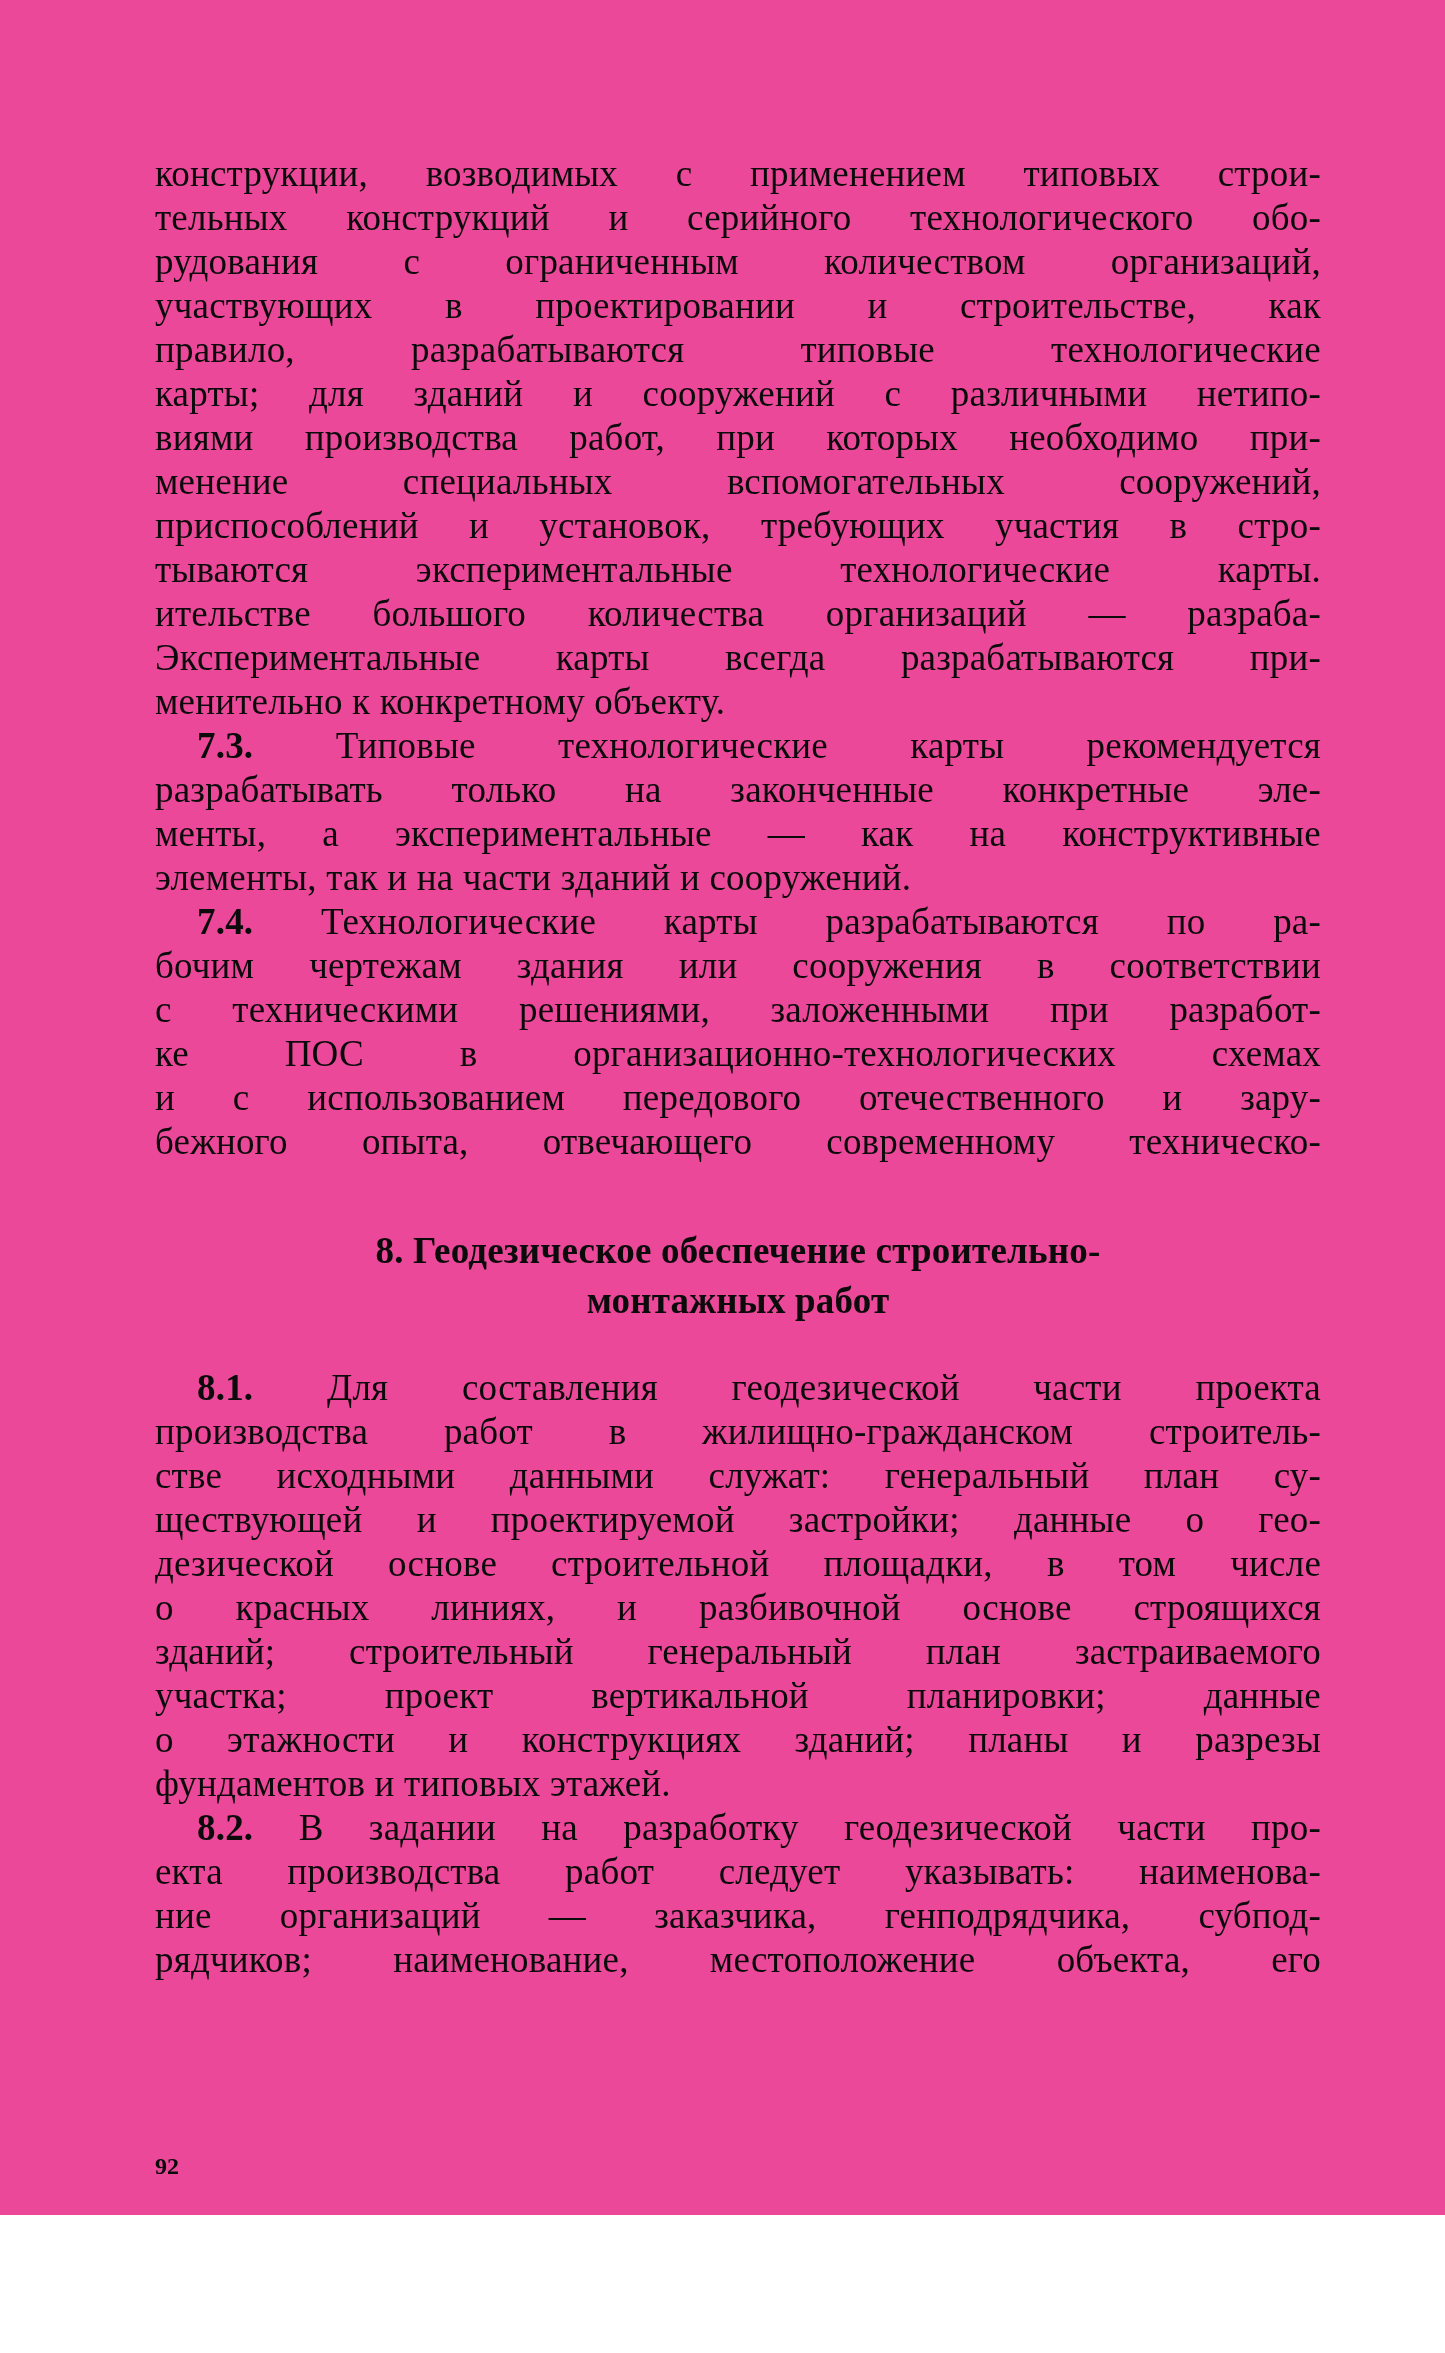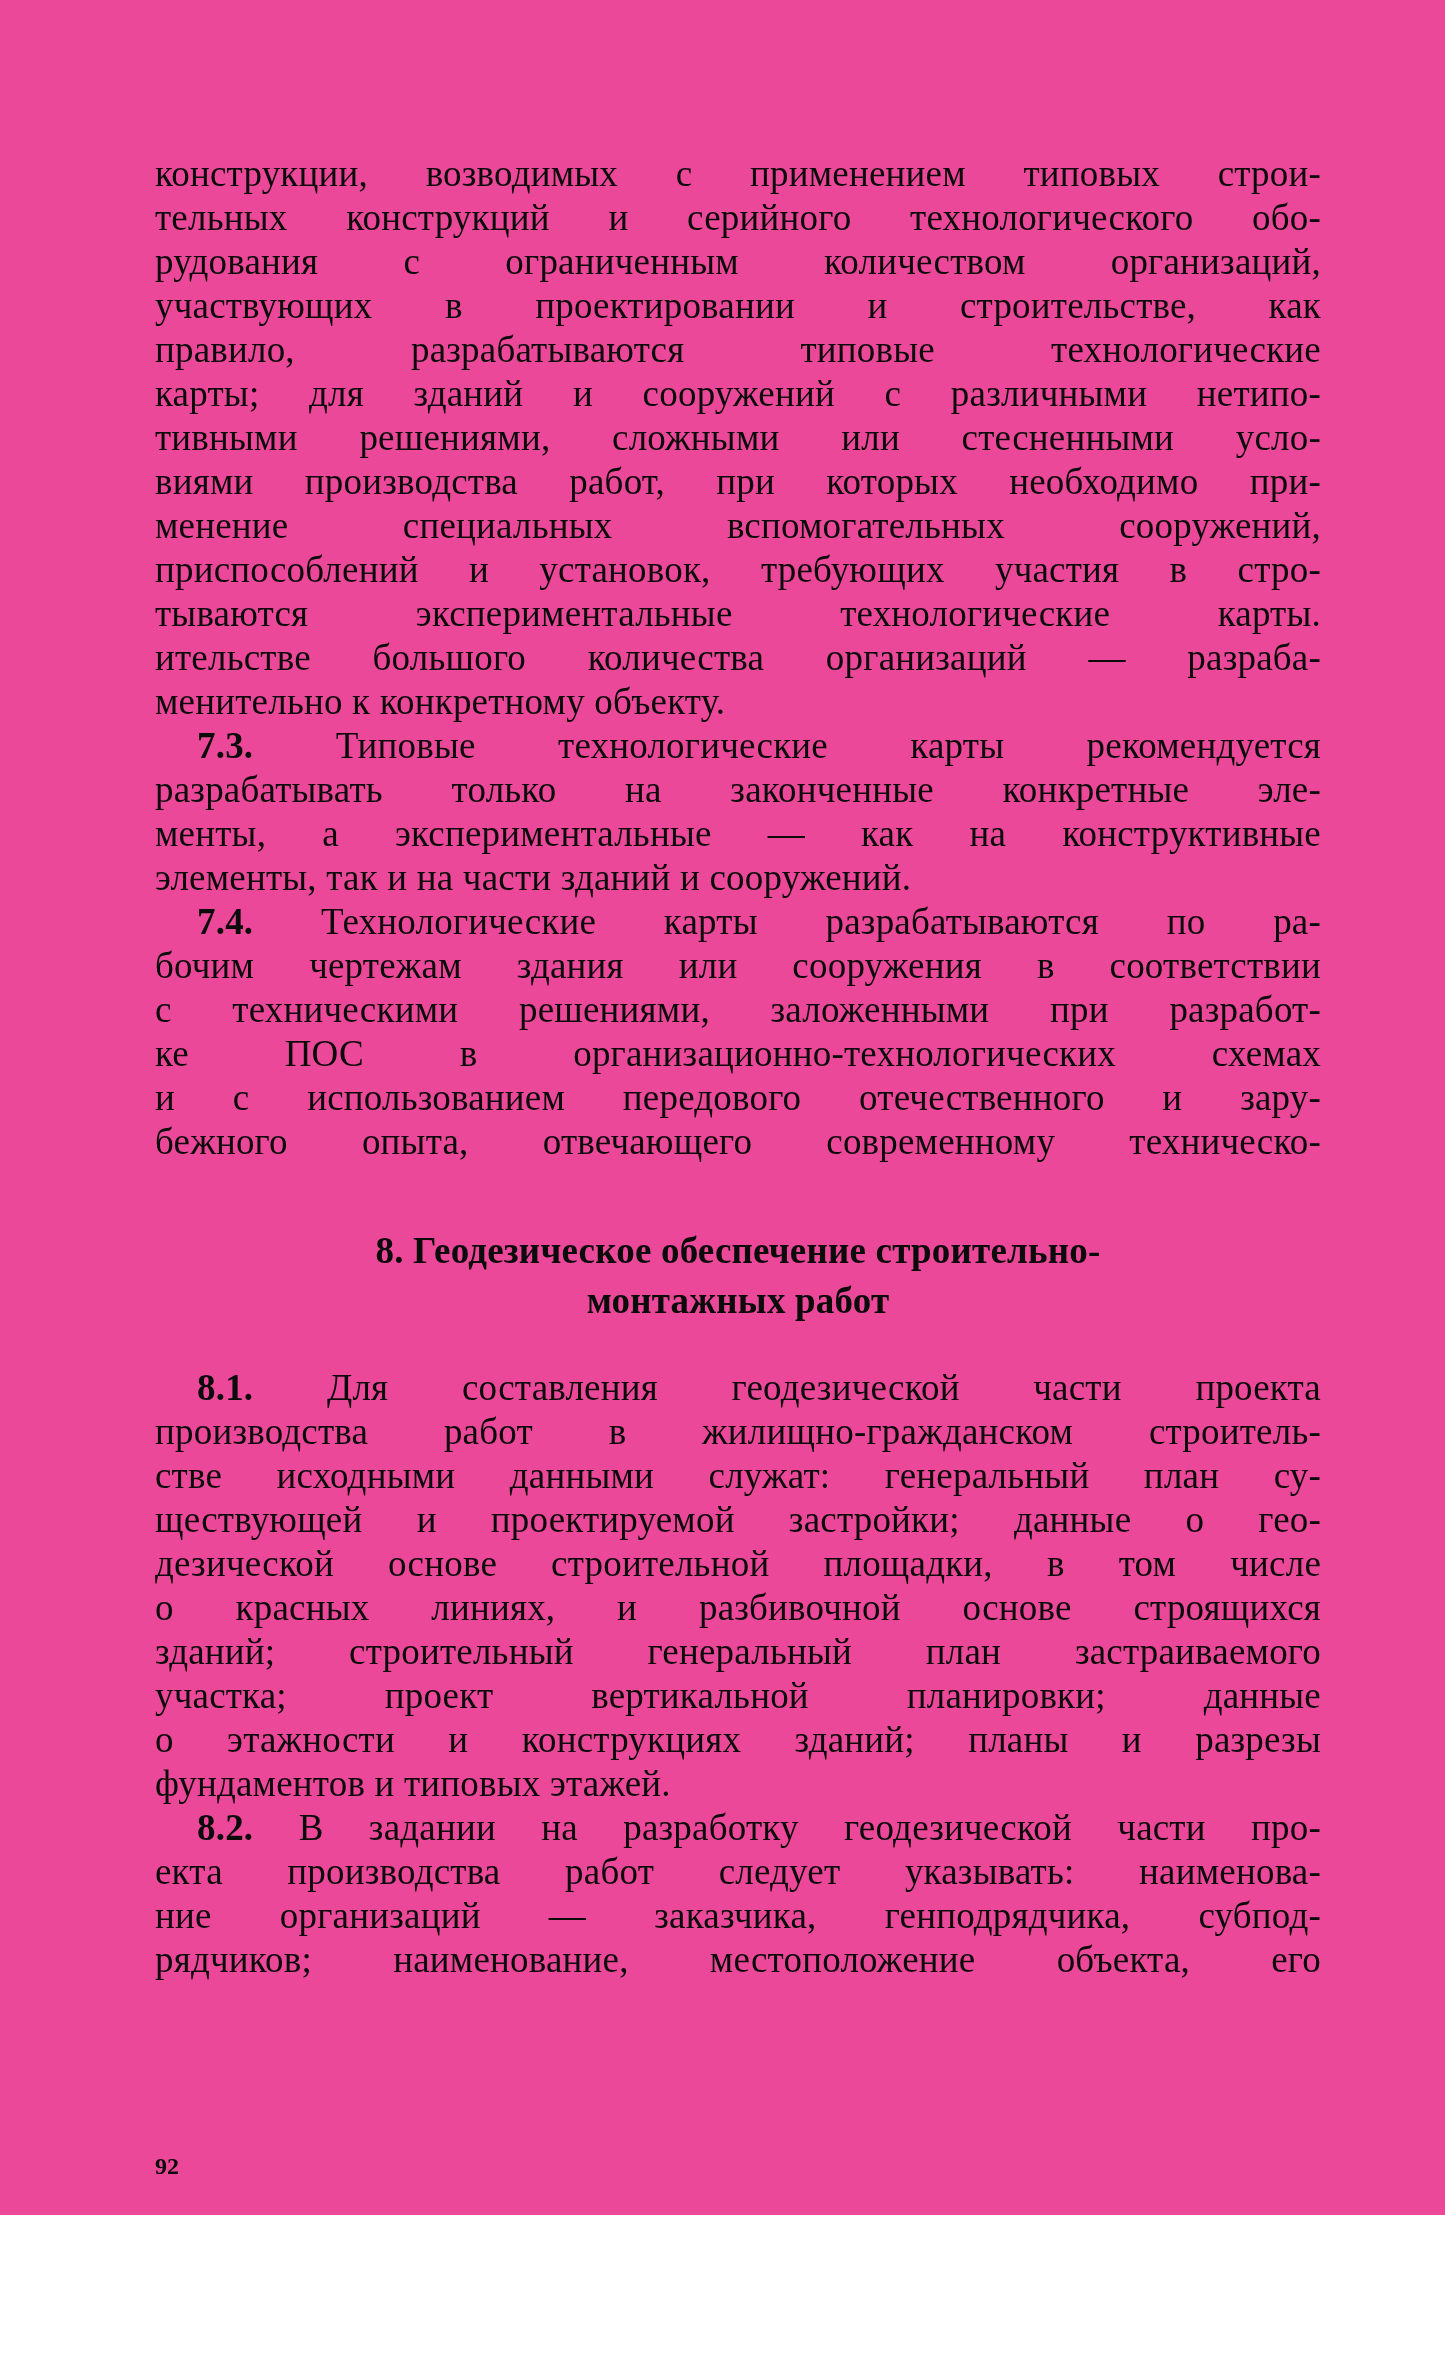--- a/index.html
+++ b/index.html
@@ -68,26 +68,26 @@
 
 <div class="page">
   <div class="text-column">
       <div class="paragraph">
         <div class="line">конструкции, возводимых с применением типовых строи-</div>
         <div class="line">тельных конструкций и серийного технологического обо-</div>
         <div class="line">рудования с ограниченным количеством организаций,</div>
         <div class="line">участвующих в проектировании и строительстве, как</div>
         <div class="line">правило, разрабатываются типовые технологические</div>
         <div class="line">карты; для зданий и сооружений с различными нетипо-</div>
-        <div class="line">тивными решениями, сложными или стесненными усло-</div>
         <div class="line">виями производства работ, при которых необходимо при-</div>
         <div class="line">менение специальных вспомогательных сооружений,</div>
         <div class="line">приспособлений и установок, требующих участия в стро-</div>
         <div class="line">тываются экспериментальные технологические карты.</div>
         <div class="line">ительстве большого количества организаций — разраба-</div>
+        <div class="line">Экспериментальные карты всегда разрабатываются при-</div>
         <div class="line last">менительно к конкретному объекту.</div>
       </div>
       <div class="paragraph">
         <div class="line indent"><b>7.3.</b> Типовые технологические карты рекомендуется</div>
         <div class="line">разрабатывать только на законченные конкретные эле-</div>
         <div class="line">менты, а экспериментальные — как на конструктивные</div>
         <div class="line last">элементы, так и на части зданий и сооружений.</div>
       </div>
       <div class="paragraph">
         <div class="line indent"><b>7.4.</b> Технологические карты разрабатываются по ра-</div>

